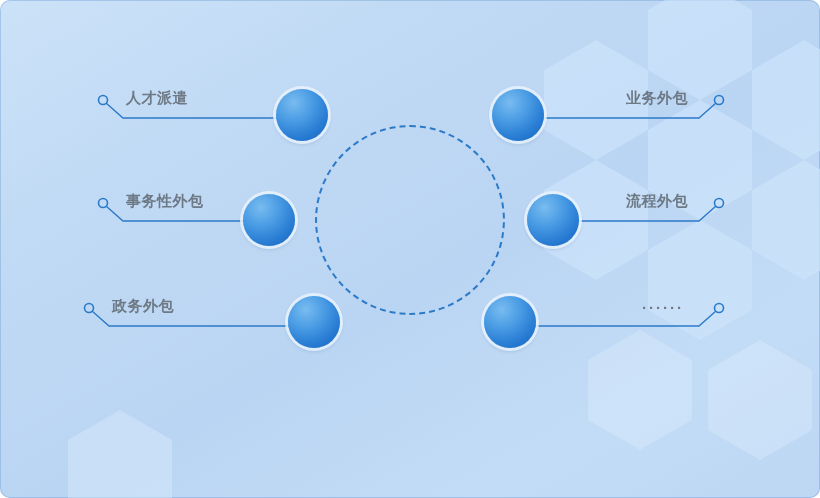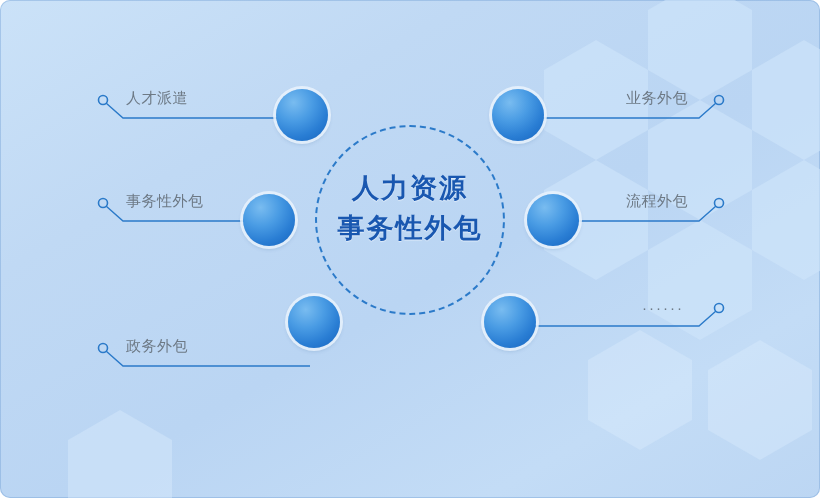--- a/index.html
+++ b/index.html
@@ -32,21 +32,21 @@
   .node{
     position:absolute;
     width:52px;height:52px;
     border-radius:50%;
     background:radial-gradient(circle at 34% 26%,#79bcf0 0%,#4a9ce4 36%,#2a7ed4 66%,#1462bd 100%);
     box-shadow:0 0 0 3px rgba(232,243,253,.88), 0 2px 5px rgba(20,70,130,.30);
     box-sizing:border-box;
   }
 
   
-  .row{position:absolute;height:46px;}
+  .row{position:absolute;height:46px;font-weight:bold;}
   .row .lbl{
     position:absolute;
     top:0;
     font-size:15px;
     line-height:20px;
     color:#6d7985;
     white-space:nowrap;
     letter-spacing:.5px;
   }
   .row .dots{
@@ -107,21 +107,21 @@
   </div>
 
   <div class="row" style="left:98px;top:191px;width:166px;">
     <svg width="166" height="46">
       <circle cx="5" cy="12" r="4.5" fill="none" stroke="#2b7ac9" stroke-width="1.6"></circle>
       <path d="M8,15 L25,30 L166,30" fill="none" stroke="#2b7ac9" stroke-width="1.4"></path>
     </svg>
     <span class="lbl" style="left:28px;">事务性外包</span>
   </div>
 
-  <div class="row" style="left:98px;top:296px;width:212px;margin-top:40px;">
+  <div class="row" style="left:84px;top:296px;width:212px;">
     <svg width="212" height="46">
       <circle cx="5" cy="12" r="4.5" fill="none" stroke="#2b7ac9" stroke-width="1.6"></circle>
       <path d="M8,15 L25,30 L212,30" fill="none" stroke="#2b7ac9" stroke-width="1.4"></path>
     </svg>
     <span class="lbl" style="left:28px;">政务外包</span>
   </div>
 
   <div class="row" style="left:528px;top:88px;width:196px;">
     <svg width="196" height="46">
       <circle cx="191" cy="12" r="4.5" fill="none" stroke="#2b7ac9" stroke-width="1.6"></circle>
@@ -146,18 +146,14 @@
     <span class="dots" style="right:40px;top:2px;">······</span>
   </div>
 
   <div class="node" style="left:276px;top:89px;"></div>
   <div class="node" style="left:492px;top:89px;"></div>
   <div class="node" style="left:243px;top:194px;"></div>
   <div class="node" style="left:527px;top:194px;"></div>
   <div class="node" style="left:288px;top:296px;"></div>
   <div class="node" style="left:484px;top:296px;"></div>
 
-  <div class="caption">
-    <div>人力资源</div>
-    <div>事务性外包</div>
-  </div>
 
 </div>
 
 </body></html>

